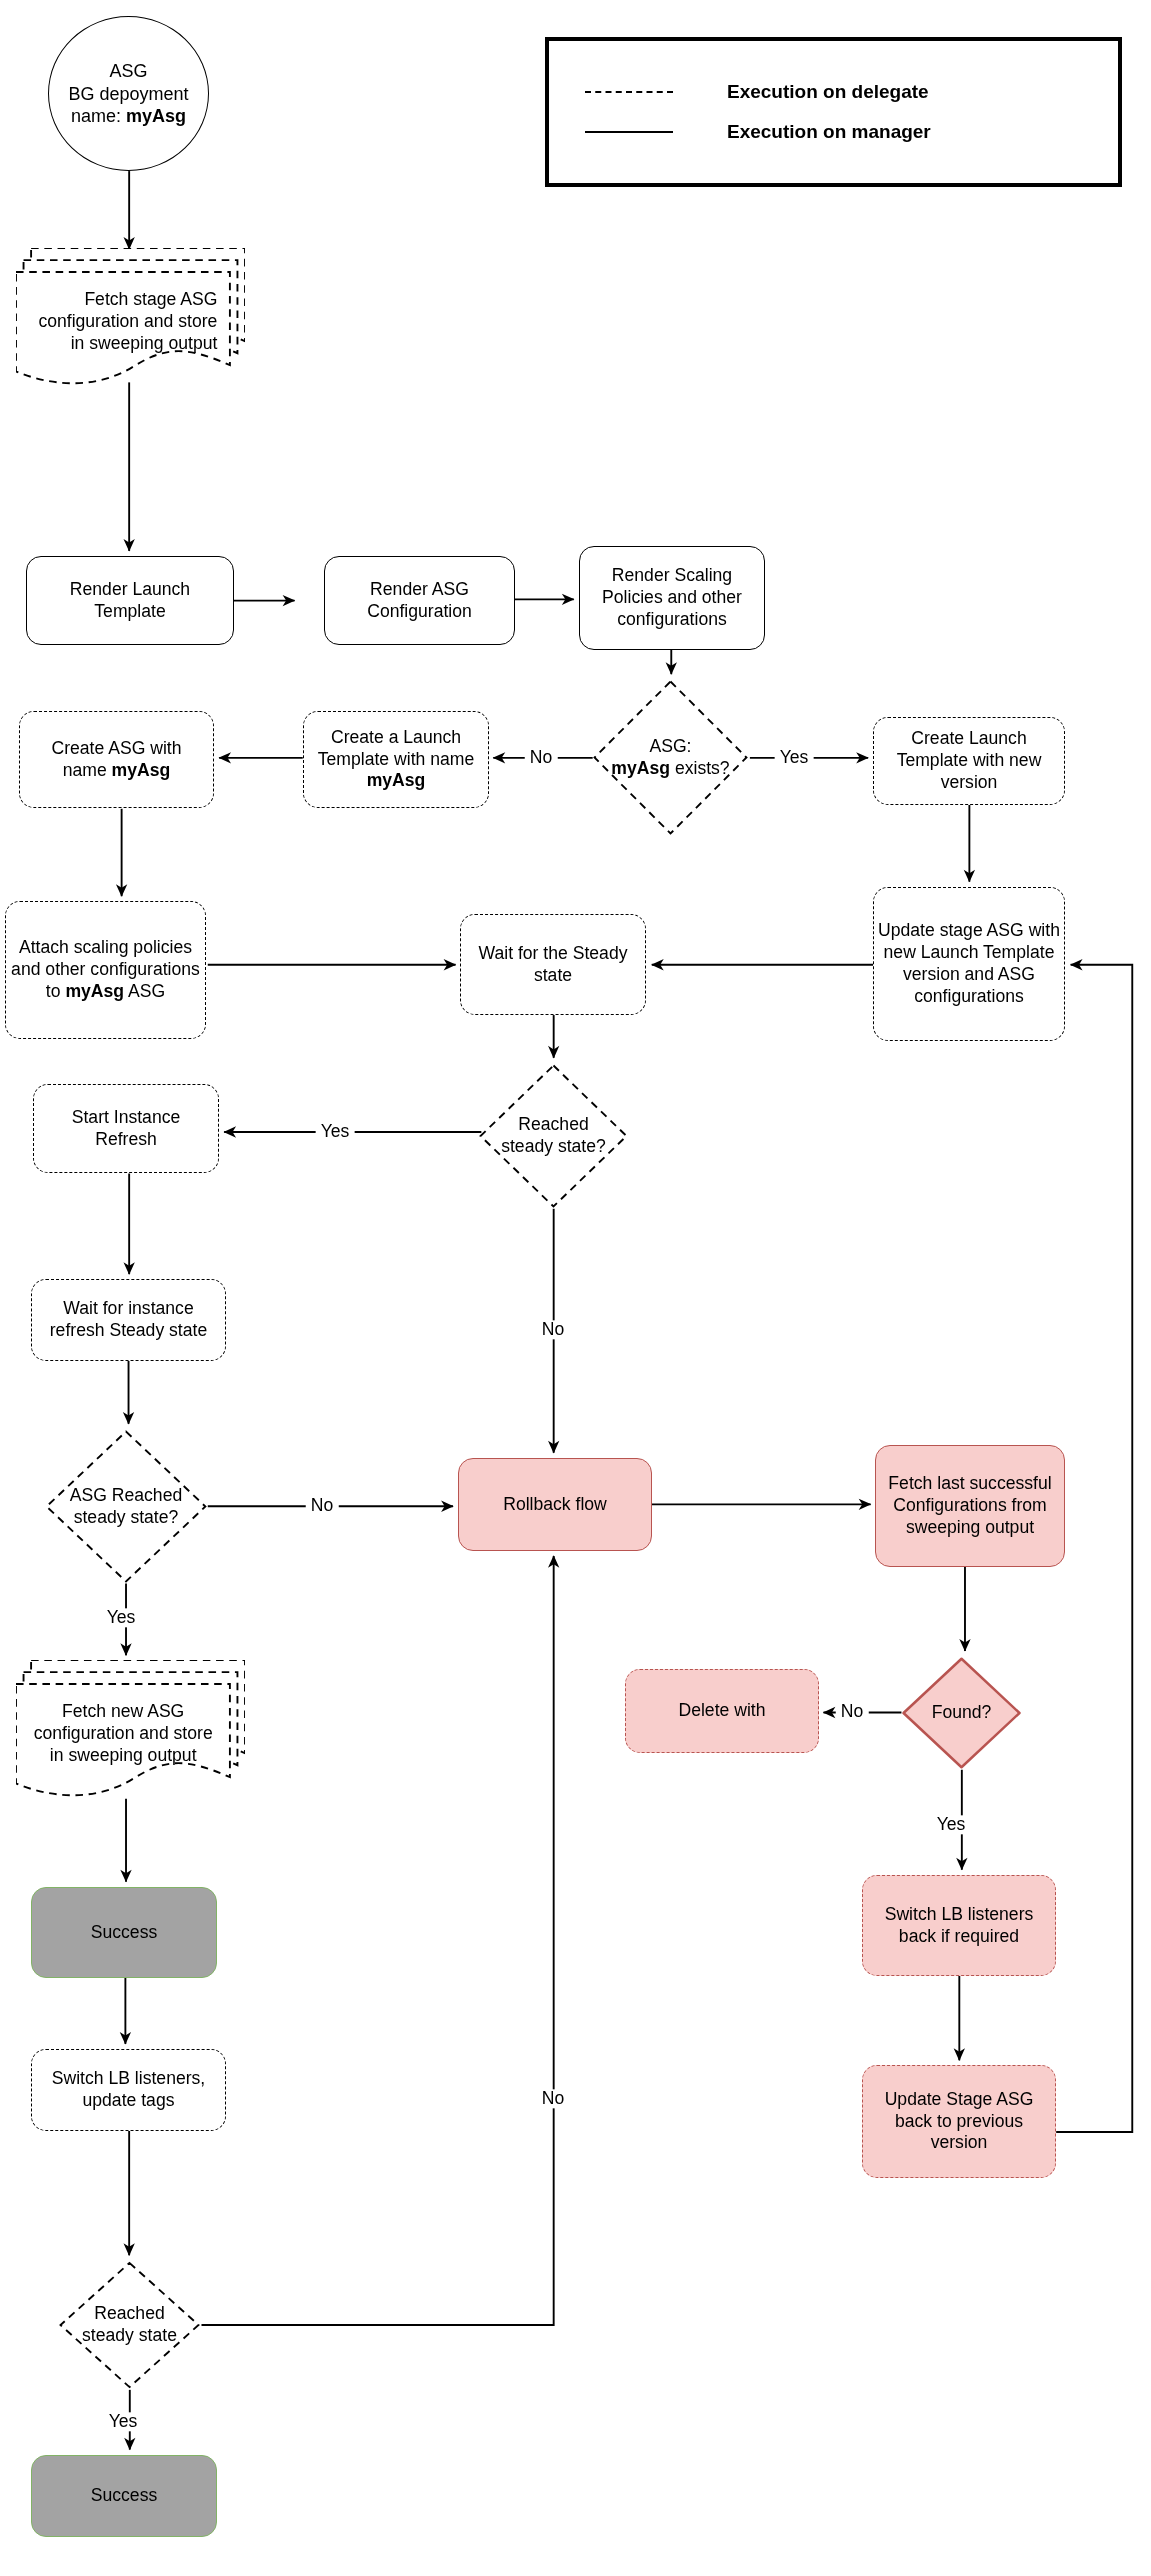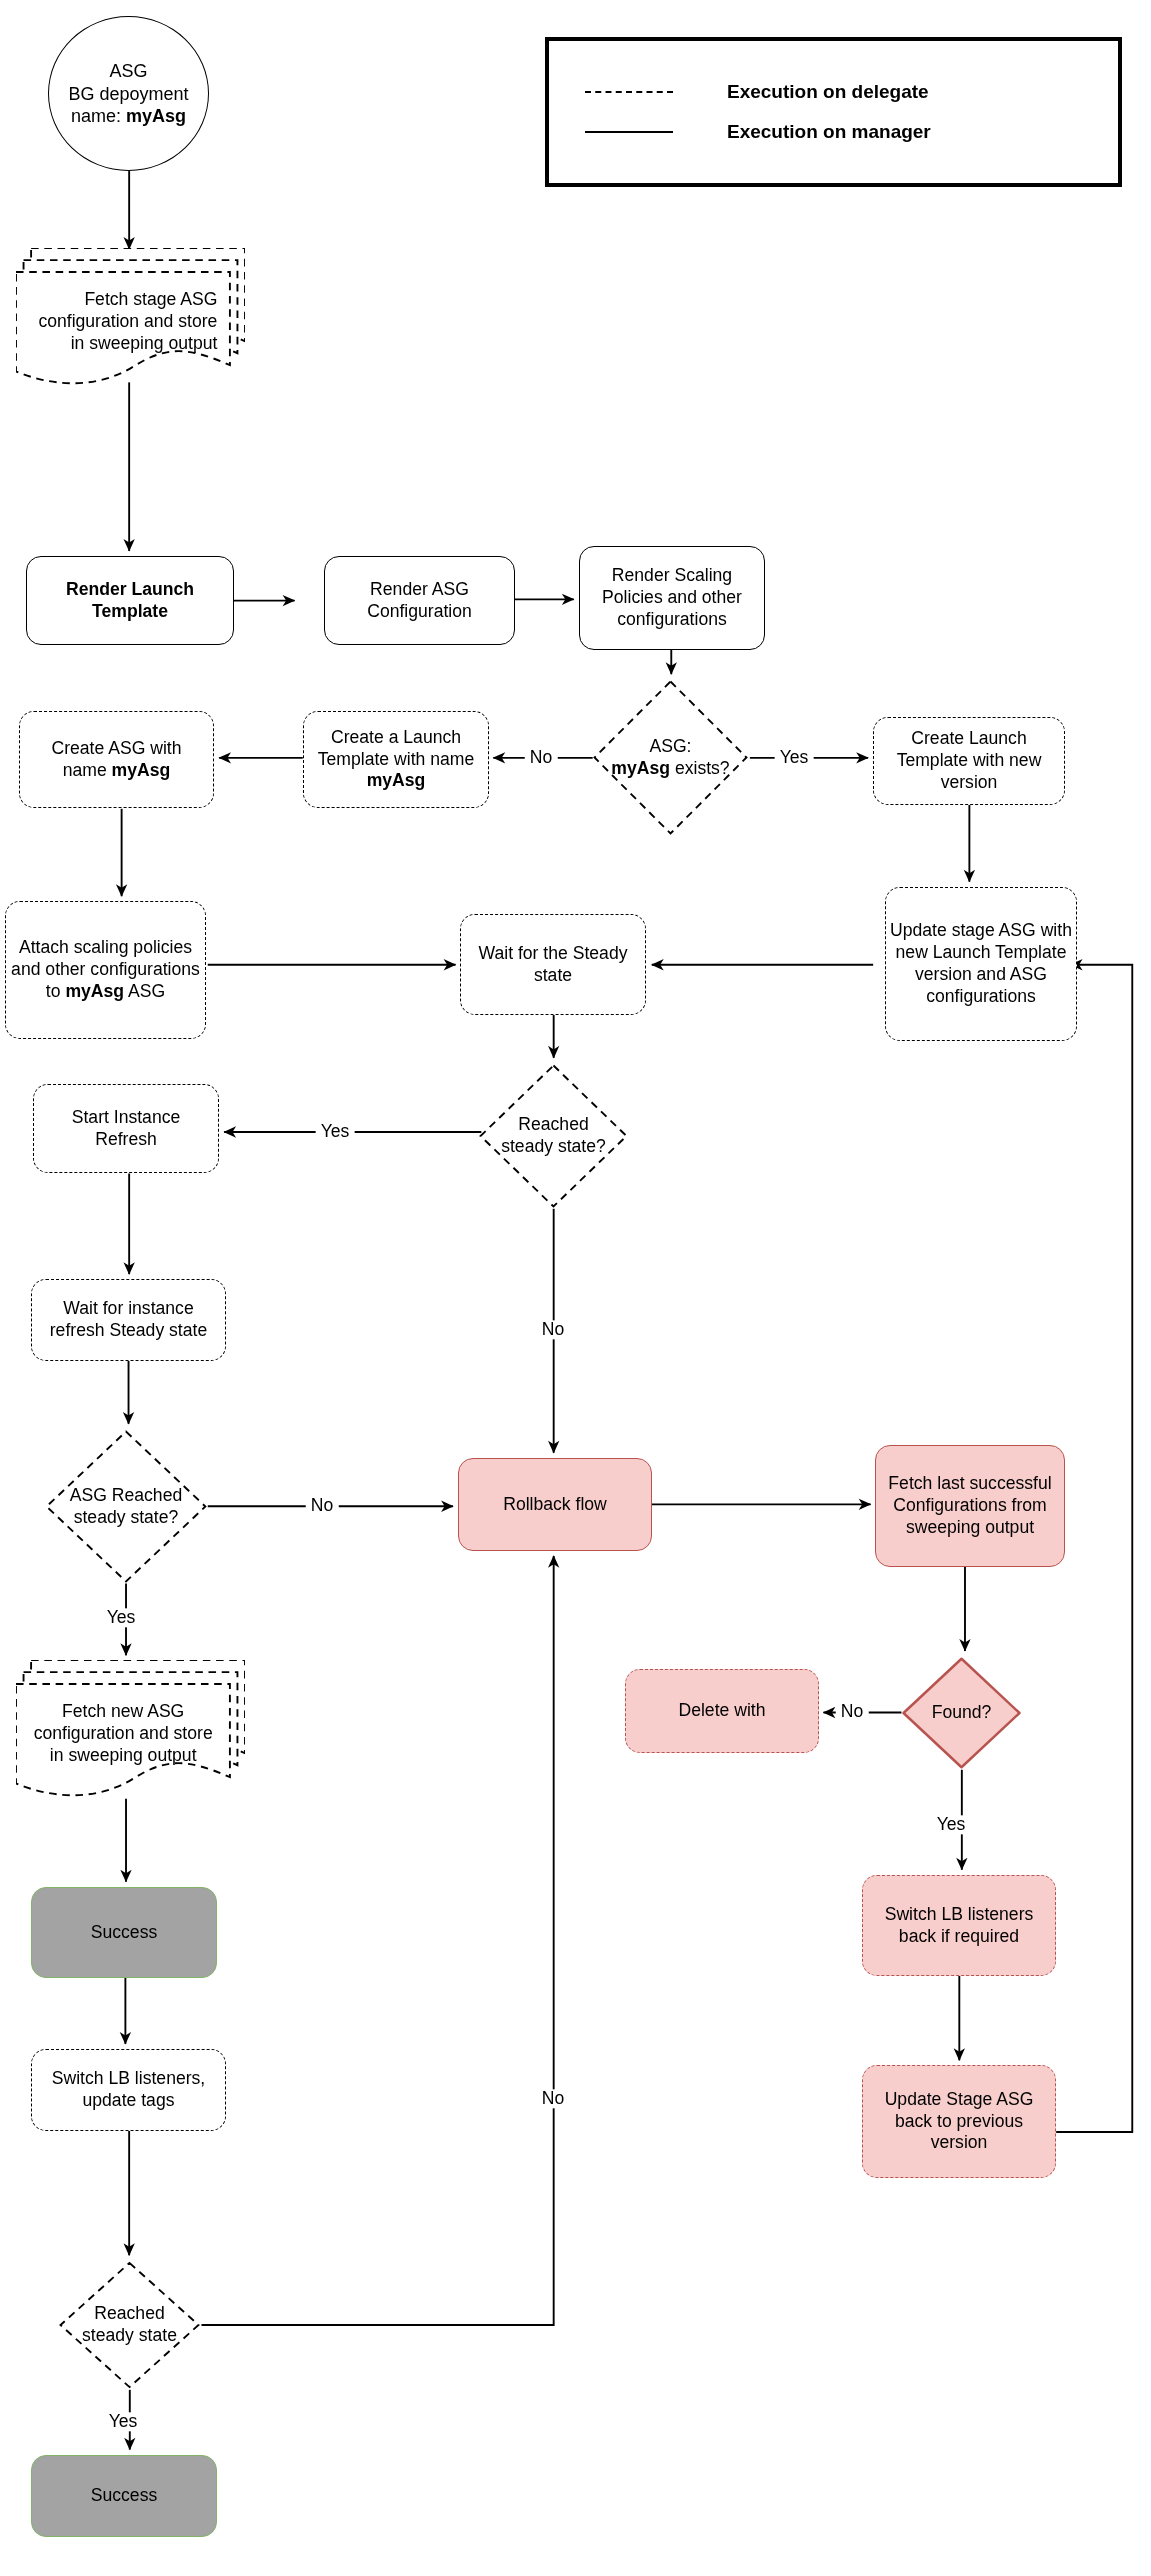--- a/index.html
+++ b/index.html
@@ -108,21 +108,21 @@
         <path transform="translate(12,19)" d="M0,0 L340,0 L340,148 C272,118 238,118 187,150 C136,182 68,186 0,158 Z"></path>
         <path transform="translate(0,38)" d="M0,0 L340,0 L340,148 C272,118 238,118 187,150 C136,182 68,186 0,158 Z"></path>
       </g>
     </svg>
     <div class="txt" style="position:absolute; left:6.3px; top:30px; width:201px; height:88px; display:flex; align-items:center; justify-content:center;">
       <span>Fetch stage ASG configuration and store in sweeping output</span>
     </div>
   </div>
 
   <div class="node solid-black rounded" style="left:26px; top:556px; width:208px; height:89px;">
-    <div class="txt" style="padding:0 25px;font-weight:bold;">Render Launch Template</div>
+    <div class="txt" style="padding:0 25px;">Render Launch Template</div>
   </div>
   <div class="node solid-black rounded" style="left:299px; top:556px; width:191px; height:89px;margin-left:25px;">
     <div class="txt">Render ASG Configuration</div>
   </div>
   <div class="node solid-black rounded" style="left:579px; top:546px; width:186px; height:104px;">
     <div class="txt">Render Scaling Policies and other configurations</div>
   </div>
 
   <div class="node shape" style="left:592px; top:679px; width:157px; height:157px; background:transparent;">
     <svg width="157" height="157" viewBox="0 0 250 250">
@@ -143,21 +143,21 @@
   <div class="node dashed-black rounded" style="left:873px; top:717px; width:192px; height:88px;">
     <div class="txt" style="padding:0 19px;">Create Launch Template with new version</div>
   </div>
 
   <div class="node dashed-black rounded" style="left:5px; top:901px; width:201px; height:138px;">
     <div class="txt" style="padding:0 2.5px;"><span>Attach scaling policies and other configurations to </span><b>myAsg</b><span> ASG</span></div>
   </div>
   <div class="node dashed-black rounded" style="left:460px; top:914px; width:186px; height:101px;">
     <div class="txt">Wait for the Steady state</div>
   </div>
-  <div class="node dashed-black rounded" style="left:873px; top:887px; width:192px; height:154px;margin-left:12px;">
+  <div class="node dashed-black rounded" style="left:873px; top:887px; width:192px; height:154px;">
     <div class="txt" style="padding:0 3.8px;">Update stage ASG with new Launch Template version and ASG configurations</div>
   </div>
 
   <div class="node shape" style="left:478px; top:1063px; width:151px; height:146px; background:transparent;">
     <svg width="151" height="146" viewBox="0 0 240 232">
       <path d="M120,4 L236,116 L120,228 L4,116 Z" fill="#fff" stroke="#000" stroke-width="3" stroke-dasharray="12 9"></path>
     </svg>
     <div class="txt" style="padding:0 19px;">Reached steady state?</div>
   </div>
 

